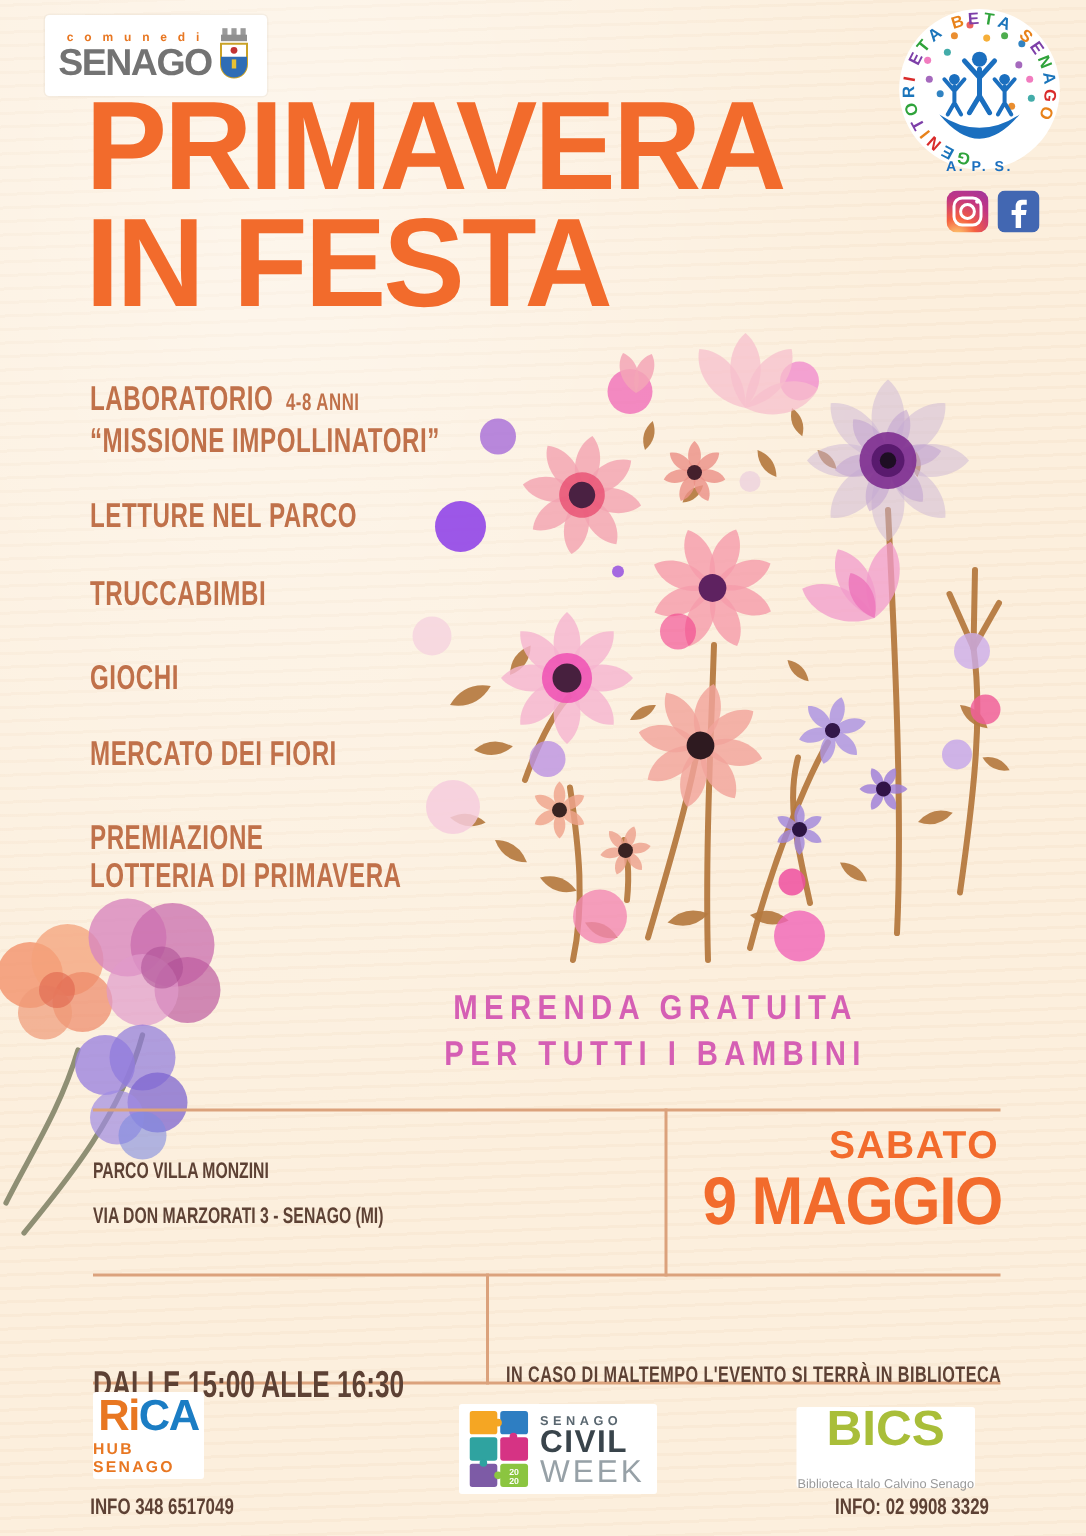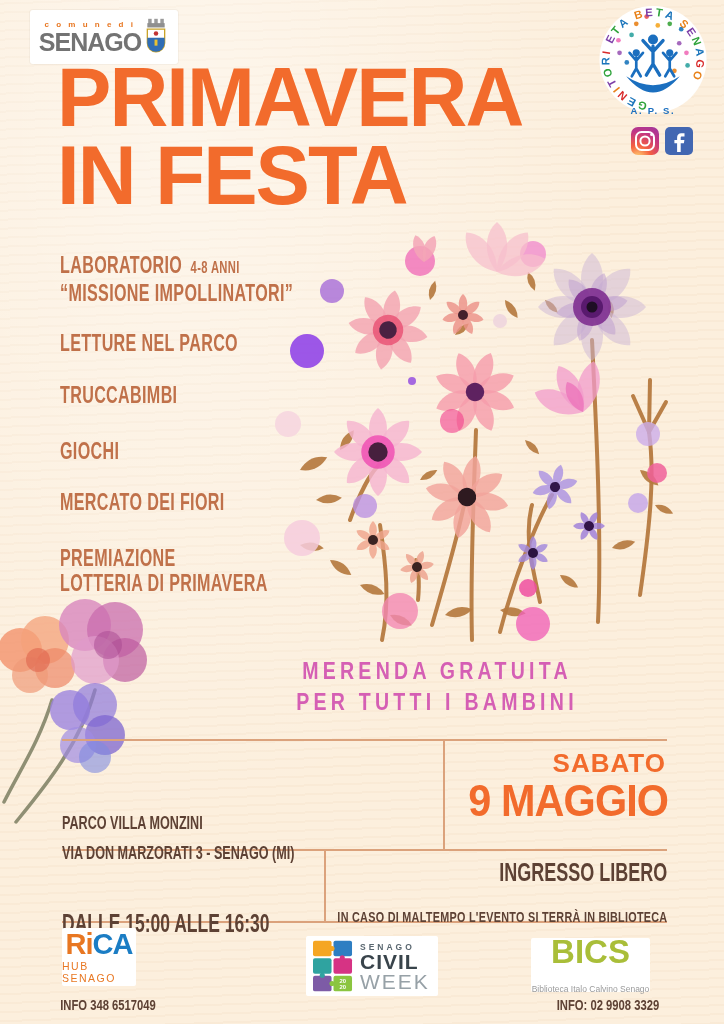--- a/index.html
+++ b/index.html
@@ -39,34 +39,34 @@
   
   .highlight{left:253px;top:656px;width:368px;text-align:center;color:#D55FB4;font-weight:bold;
     font-size:23px;letter-spacing:5px;line-height:31px;}
 
   
   .hline{left:62px;width:605px;height:2px;background:#DBA27C;}
   .vline{width:2px;background:#DBA27C;}
 
   
   .dark{color:#5D4134;font-weight:bold;}
-  .loc{left:62px;top:808px;font-size:18px;line-height:30px;}
+  .loc{left:62px;top:766px;font-size:15px;line-height:30px;}
   .time{left:62px;top:909px;font-size:25px;}
   .day{right:58px;top:748px;color:#F26B2C;font-weight:bold;font-size:26px;letter-spacing:1px;text-align:right;}
   .date{right:56px;top:775px;color:#F26B2C;font-weight:bold;font-size:45px;letter-spacing:-1px;
     transform:scaleX(.92);transform-origin:right center;white-space:nowrap;}
   .entry{right:57px;top:858px;font-size:25px;text-align:right;}
   .weather{right:57px;top:908px;font-size:15px;letter-spacing:.4px;text-align:left;}
 
   
   .rica-box{left:62px;top:928px;width:74px;height:58px;background:#fff;border-radius:2px;
     display:flex;flex-direction:column;align-items:center;justify-content:center;}
   .rica-name{font-size:29px;font-weight:bold;line-height:28px;letter-spacing:-1px;}
   .rica-p1{color:#E87722;} .rica-p2{color:#1B7DC4;}
-  .rica-sub{color:#E87722;font-size:10.5px;font-weight:normal;letter-spacing:1.5px;margin-top:2px;}
+  .rica-sub{color:#E87722;font-size:10.5px;font-weight:bold;letter-spacing:1.5px;margin-top:2px;}
   .rica-info{left:36px;top:996px;width:144px;text-align:center;font-size:15px;
     transform:scaleX(.75);transform-origin:center;white-space:nowrap;}
   .civil-box{left:306px;top:936px;width:132px;height:60px;background:#fff;border-radius:2px;
     display:flex;align-items:center;gap:7px;padding:4px 7px;box-sizing:border-box;}
   .cw-city{color:#5A6770;font-size:8.5px;letter-spacing:3px;font-weight:bold;}
   .cw-civil{color:#39444B;font-size:21px;font-weight:bold;letter-spacing:1px;line-height:20px;}
   .cw-week{color:#97A1A7;font-size:21px;letter-spacing:2px;line-height:19px;}
   .bics-box{left:531px;top:938px;width:119px;height:54px;background:#fff;border-radius:2px;
     display:flex;flex-direction:column;align-items:center;justify-content:center;}
   .bics-name{color:#A9BE39;font-size:33px;font-weight:bold;line-height:32px;letter-spacing:0px;}
@@ -392,23 +392,20 @@
 
   <div class="abs dark loc">
     <div class="cond">PARCO VILLA MONZINI</div>
     <div class="cond">VIA DON MARZORATI 3 - SENAGO (MI)</div>
   </div>
   <div class="abs day">SABATO</div>
   <div class="abs date">9 MAGGIO</div>
   <div class="abs dark time">
       <div class="cond">DALLE 15:00 ALLE 16:30</div>
     </div>
-  <div class="abs dark entry">
-      <div class="cond-r">INGRESSO LIBERO</div>
-    </div>
   <div class="abs dark weather">
       <div class="cond-r">IN CASO DI MALTEMPO L'EVENTO SI TERRÀ IN BIBLIOTECA</div>
     </div>
 
   <div class="abs rica-box">
     <div class="rica-name"><span class="rica-p1">Ri</span><span class="rica-p2">CA</span></div>
     <div class="rica-sub">HUB SENAGO</div>
   </div>
   <div class="abs dark rica-info">INFO 348 6517049</div>
 

